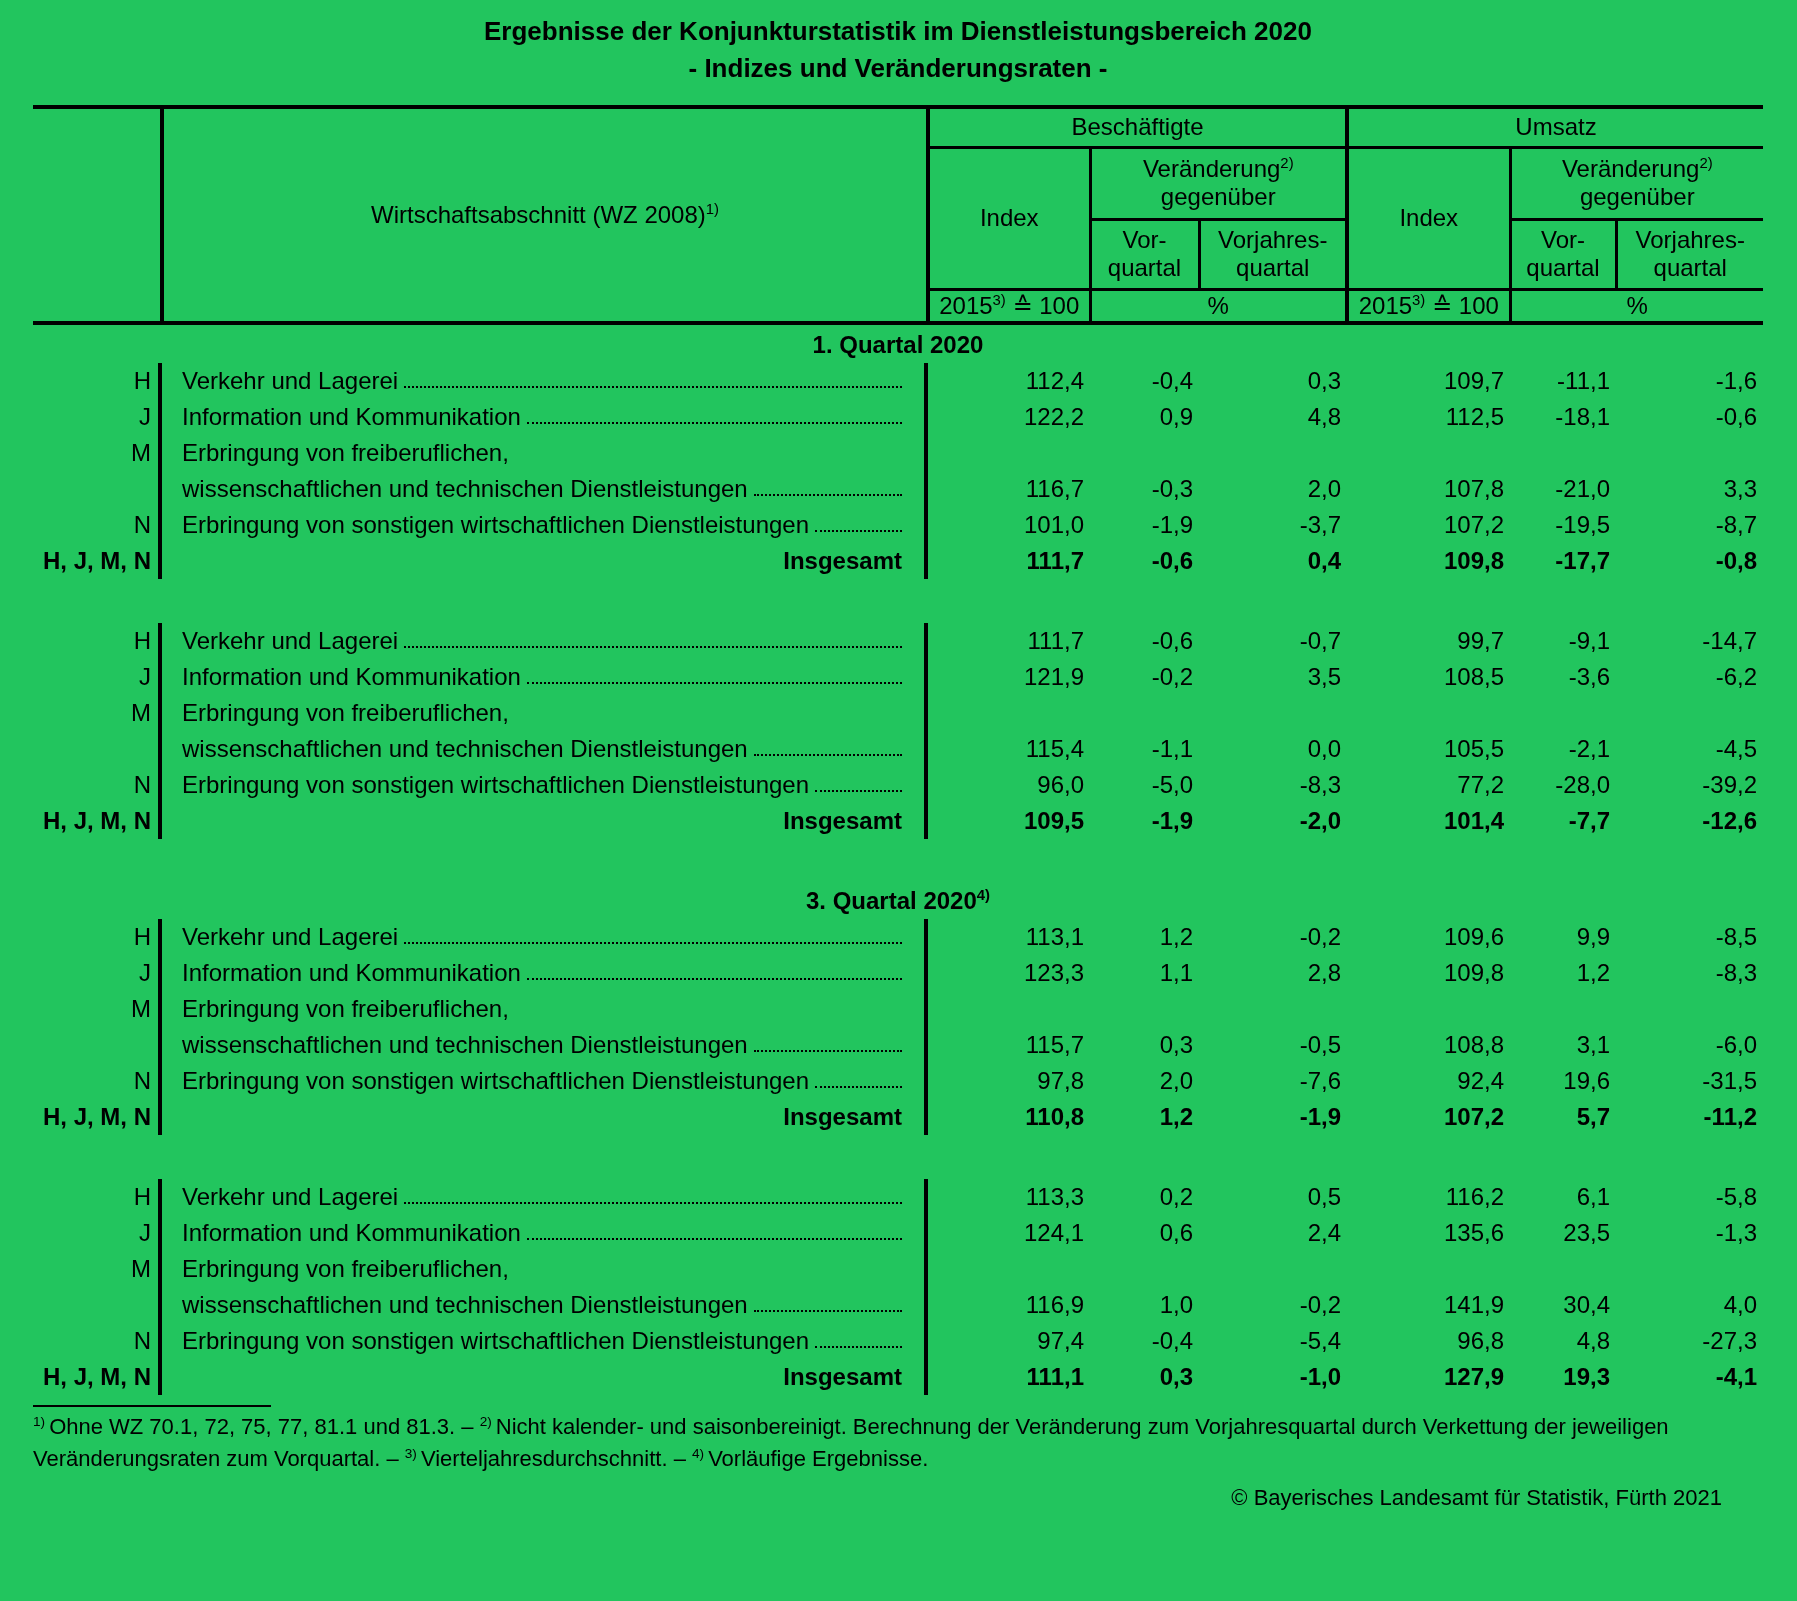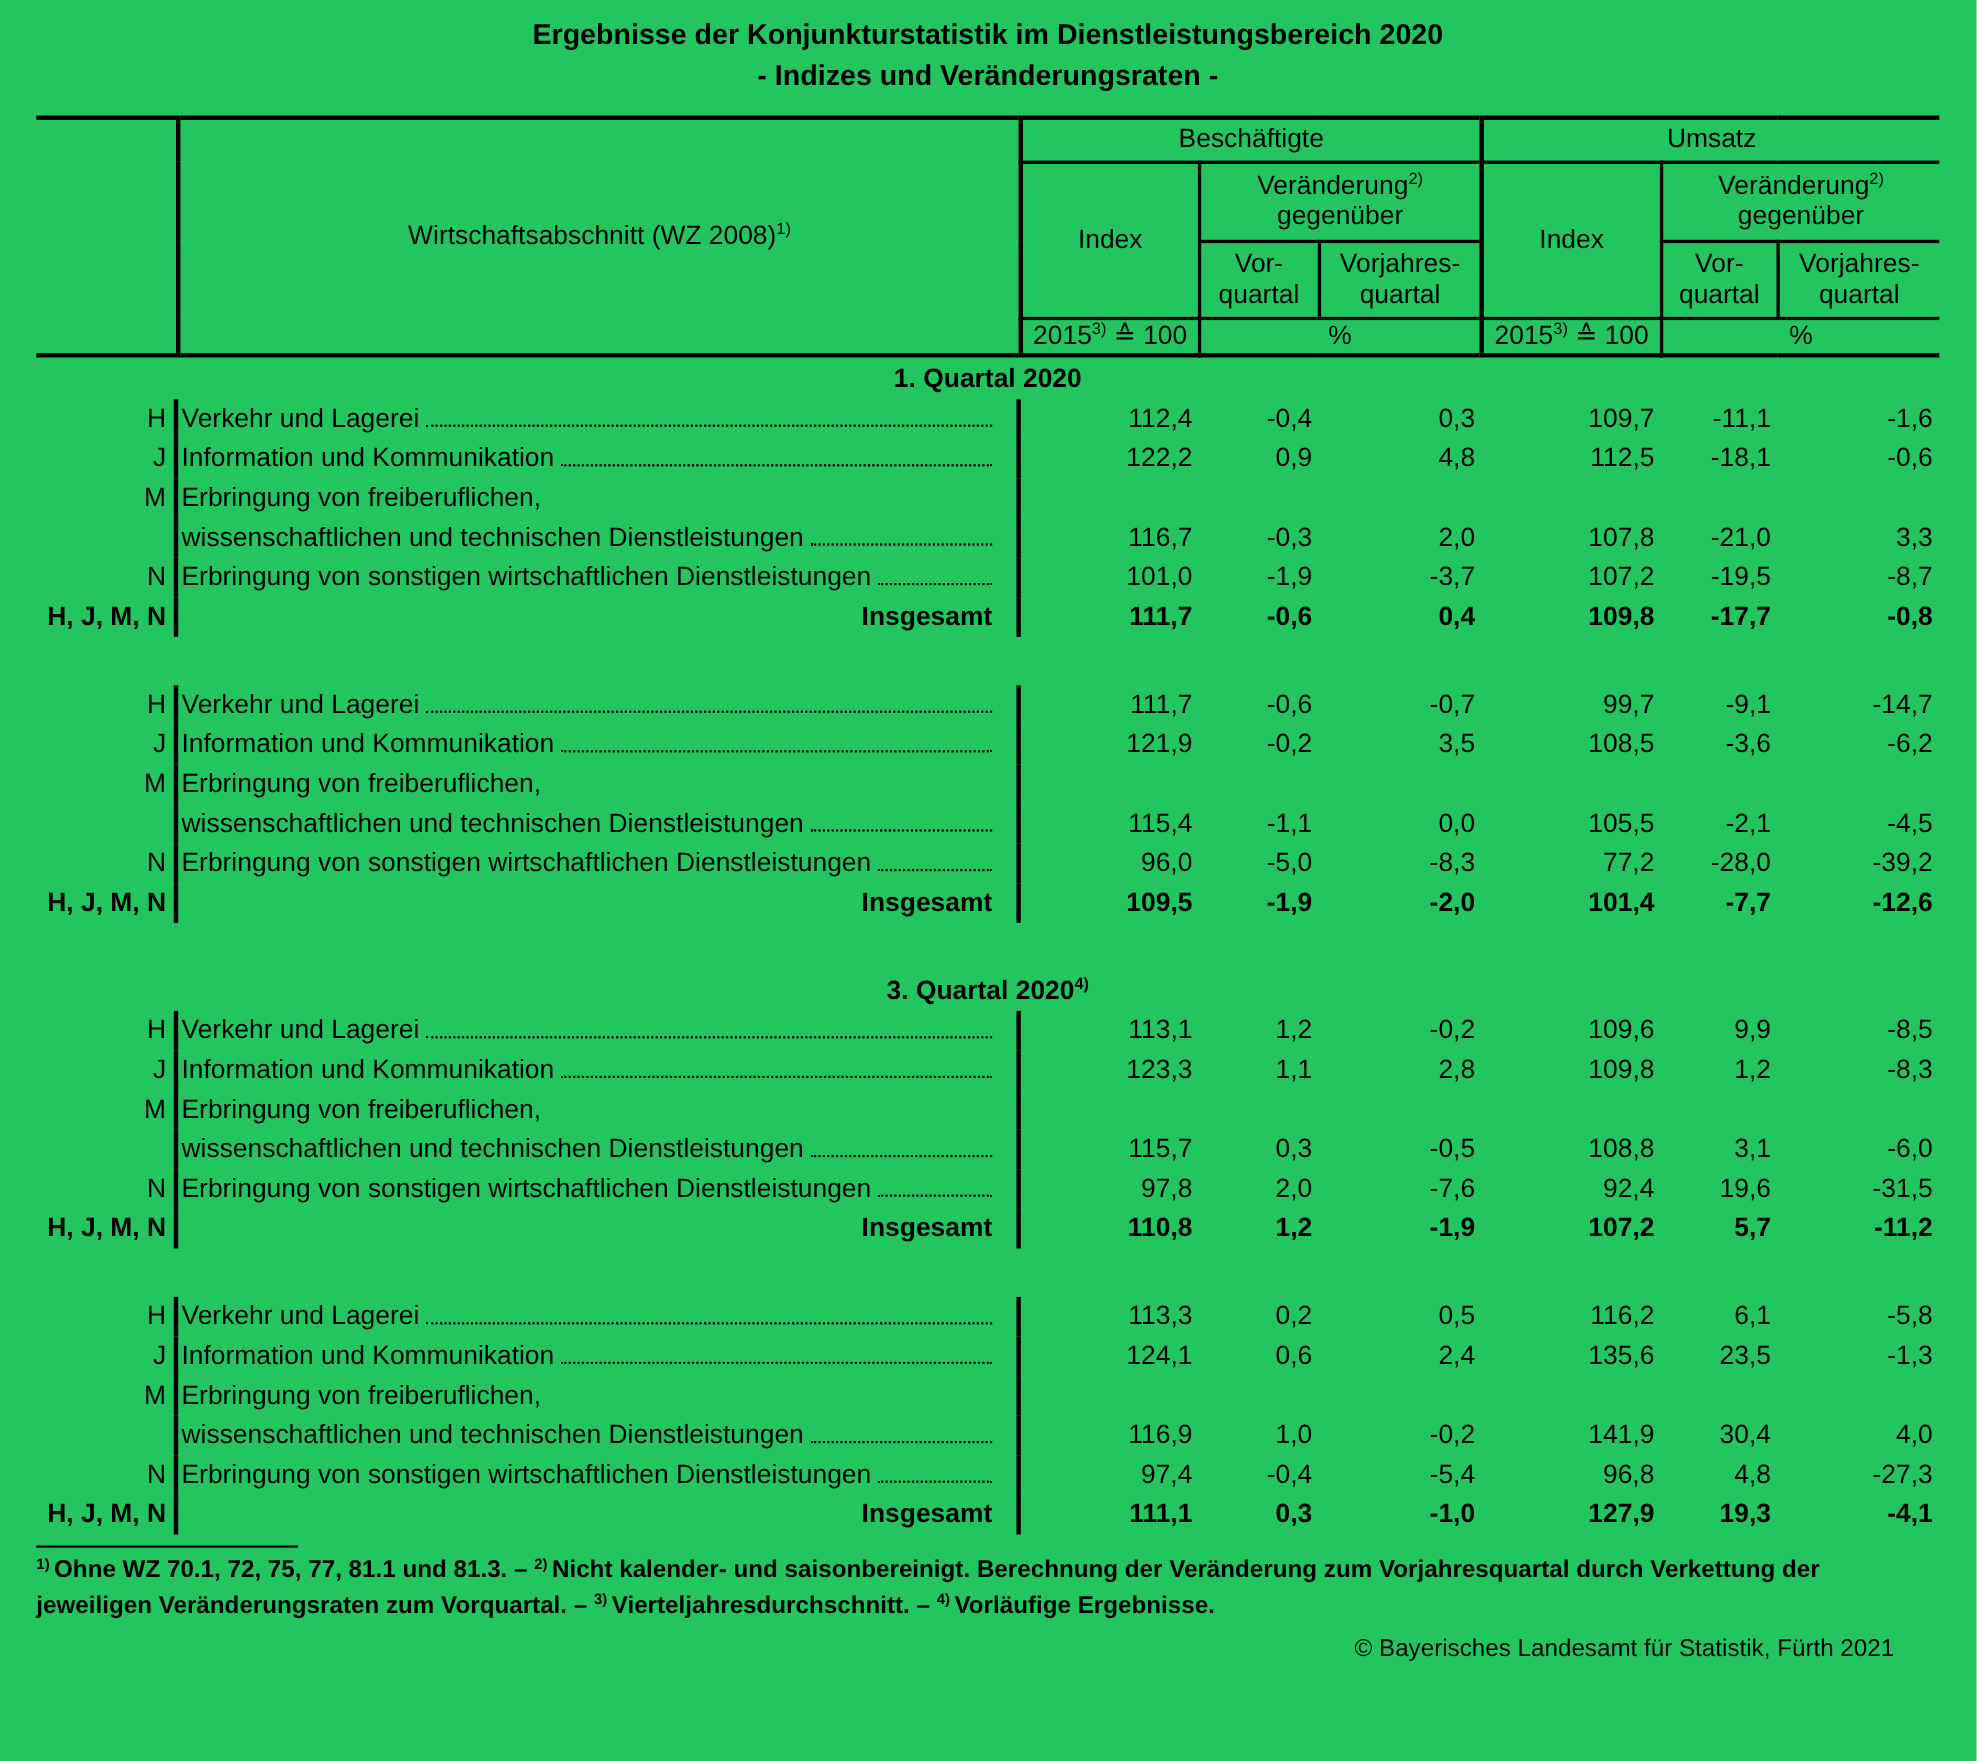--- a/index.html
+++ b/index.html
@@ -56,39 +56,39 @@
     height: 100%;
     border-right: 4px solid #000;
     display: flex; align-items: center; justify-content: flex-end;
     padding-right: 7px;
     white-space: nowrap;
   }
   .c-name {
     height: 100%;
     border-right: 4px solid #000;
     display: flex; align-items: center;
-    padding-left: 3px; padding-right: 22px;
+    padding-left: 20px; padding-right: 22px;
     overflow: hidden;
   }
   .c-name .lbl { white-space: nowrap; }
   .ldr {
     flex: 1 1 0;
     min-width: 12px;
     height: 3px;
     border-bottom: 2px dotted #000;
     margin-left: 6px;
     margin-top: 11px;
   }
   .c-num { text-align: right; padding-right: 6px; white-space: nowrap; }
   .trow.total { font-weight: bold; }
   .trow.total .c-name { justify-content: flex-end; }
 
   
   .fn-sep { margin-left: 33px; margin-top: 10px; width: 238px; border-top: 2px solid #000; }
-  .fn { margin-left: 33px; margin-top: 4px; width: 1680px; font-size: 22px; line-height: 1.45; font-weight: bold; }
+  .fn { margin-left: 33px; margin-top: 4px; width: 1680px; font-size: 22px; line-height: 1.45; }
   .fn sup { margin-right: 4px; }
   .copyright { margin-top: 10px; width: 1722px; text-align: right; font-size: 22px; }
 </style>
 </head>
 <body>
 
 <div class="page">
 
   <div class="titles">
     <div class="title">Ergebnisse der Konjunkturstatistik im Dienstleistungsbereich 2020</div>

